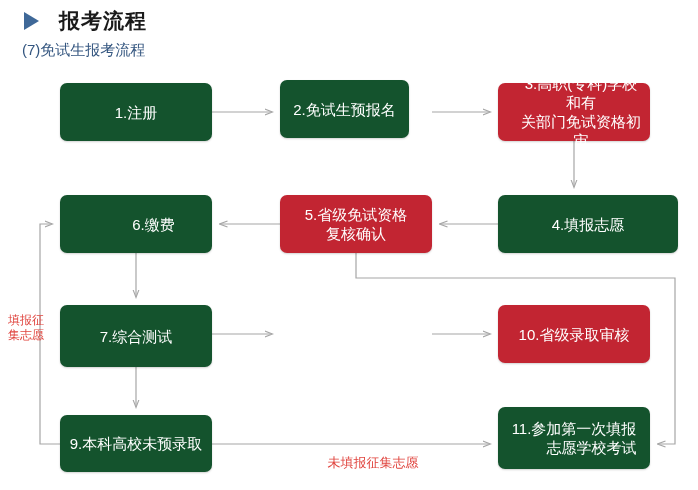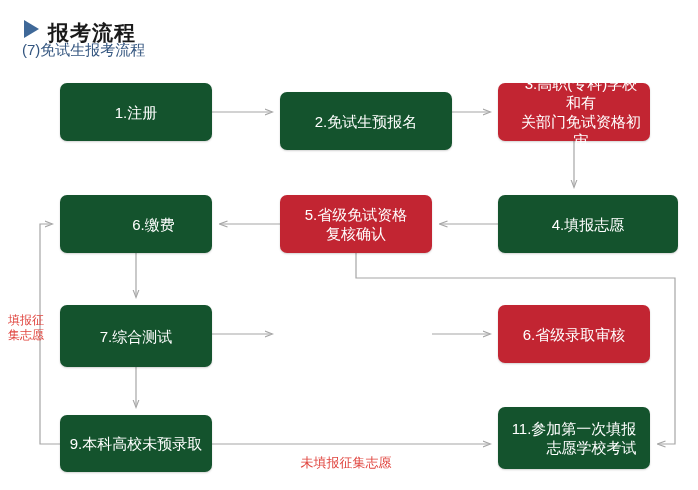--- a/index.html
+++ b/index.html
@@ -6,21 +6,21 @@
   body{
     width:698px;height:490px;
     background:#ffffff;
     font-family:"Liberation Sans","DejaVu Sans",sans-serif;
     overflow:hidden;
     position:relative;
   }
   #root{position:relative;width:698px;height:490px;}
 
   
-  .title-row{position:absolute;left:24px;top:20px;display:flex;}
+  .title-row{position:absolute;left:24px;top:8px;display:flex;align-items:center;gap:11px;}
   .tri{
     width:0;height:0;
     border-left:15px solid #3f6898;
     border-top:9px solid transparent;
     border-bottom:9px solid transparent;
     margin-right:9px;
   }
   .title-text{
     font-size:21px;font-weight:bold;color:#1a1a1a;
     letter-spacing:1px;line-height:26px;
@@ -102,43 +102,43 @@
       <path d="M212,444 L490,444" marker-end="url(#ah)"></path>
 
       <path d="M60,444 L40,444 L40,224 L52,224" marker-end="url(#ah)"></path>
 
       <path d="M356,253 L356,278 L675,278 L675,444 L658,444" marker-end="url(#ah)"></path>
     </g>
   </svg>
 
   <div class="node blue" style="left:60px;top:83px;width:152px;height:58px;">1.注册</div>
 
-  <div class="node blue" style="left:280px;top:92px;width:172px;height:58px;">2.免试生预报名</div>
+  <div class="node blue" style="left:280px;top:80px;width:129px;height:58px;">2.免试生预报名</div>
 
   <div class="node red" style="left:498px;top:83px;width:152px;height:58px;padding-left:20px;">3.高职(专科)学校和有
 关部门免试资格初审</div>
 
   <div class="node blue" style="left:498px;top:195px;width:180px;height:58px;">4.填报志愿</div>
 
   <div class="node red" style="left:280px;top:195px;width:152px;height:58px;">5.省级免试资格
 复核确认</div>
 
   <div class="node blue" style="left:60px;top:195px;width:152px;height:58px;padding-left:41px;">6.缴费</div>
 
   <div class="node blue" style="left:60px;top:305px;width:152px;height:62px;">7.综合测试</div>
 
 
-  <div class="node red" style="left:498px;top:305px;width:152px;height:58px;">6.省级录取审核</div>
+  <div class="node red" style="left:498px;top:305px;width:152px;height:58px;">10.省级录取审核</div>
 
   <div class="node blue" style="left:60px;top:415px;width:152px;height:57px;">9.本科高校未预录取</div>
 
   <div class="node blue" style="left:498px;top:407px;width:152px;height:62px;">11.参加第一次填报
 志愿学校考试</div>
 
   <div class="edge-label" style="left:6px;top:313px;width:40px;">填报征
 集志愿</div>
 
   <div class="edge-label" style="left:692px;top:340px;width:38px;">资格
 不符</div>
 
-  <div class="edge-label wide" style="left:286px;top:455px;width:120px;">未填报征集志愿</div>
+  <div class="edge-label wide" style="left:313px;top:455px;width:120px;">未填报征集志愿</div>
 
 </div>
 
 </body></html>

